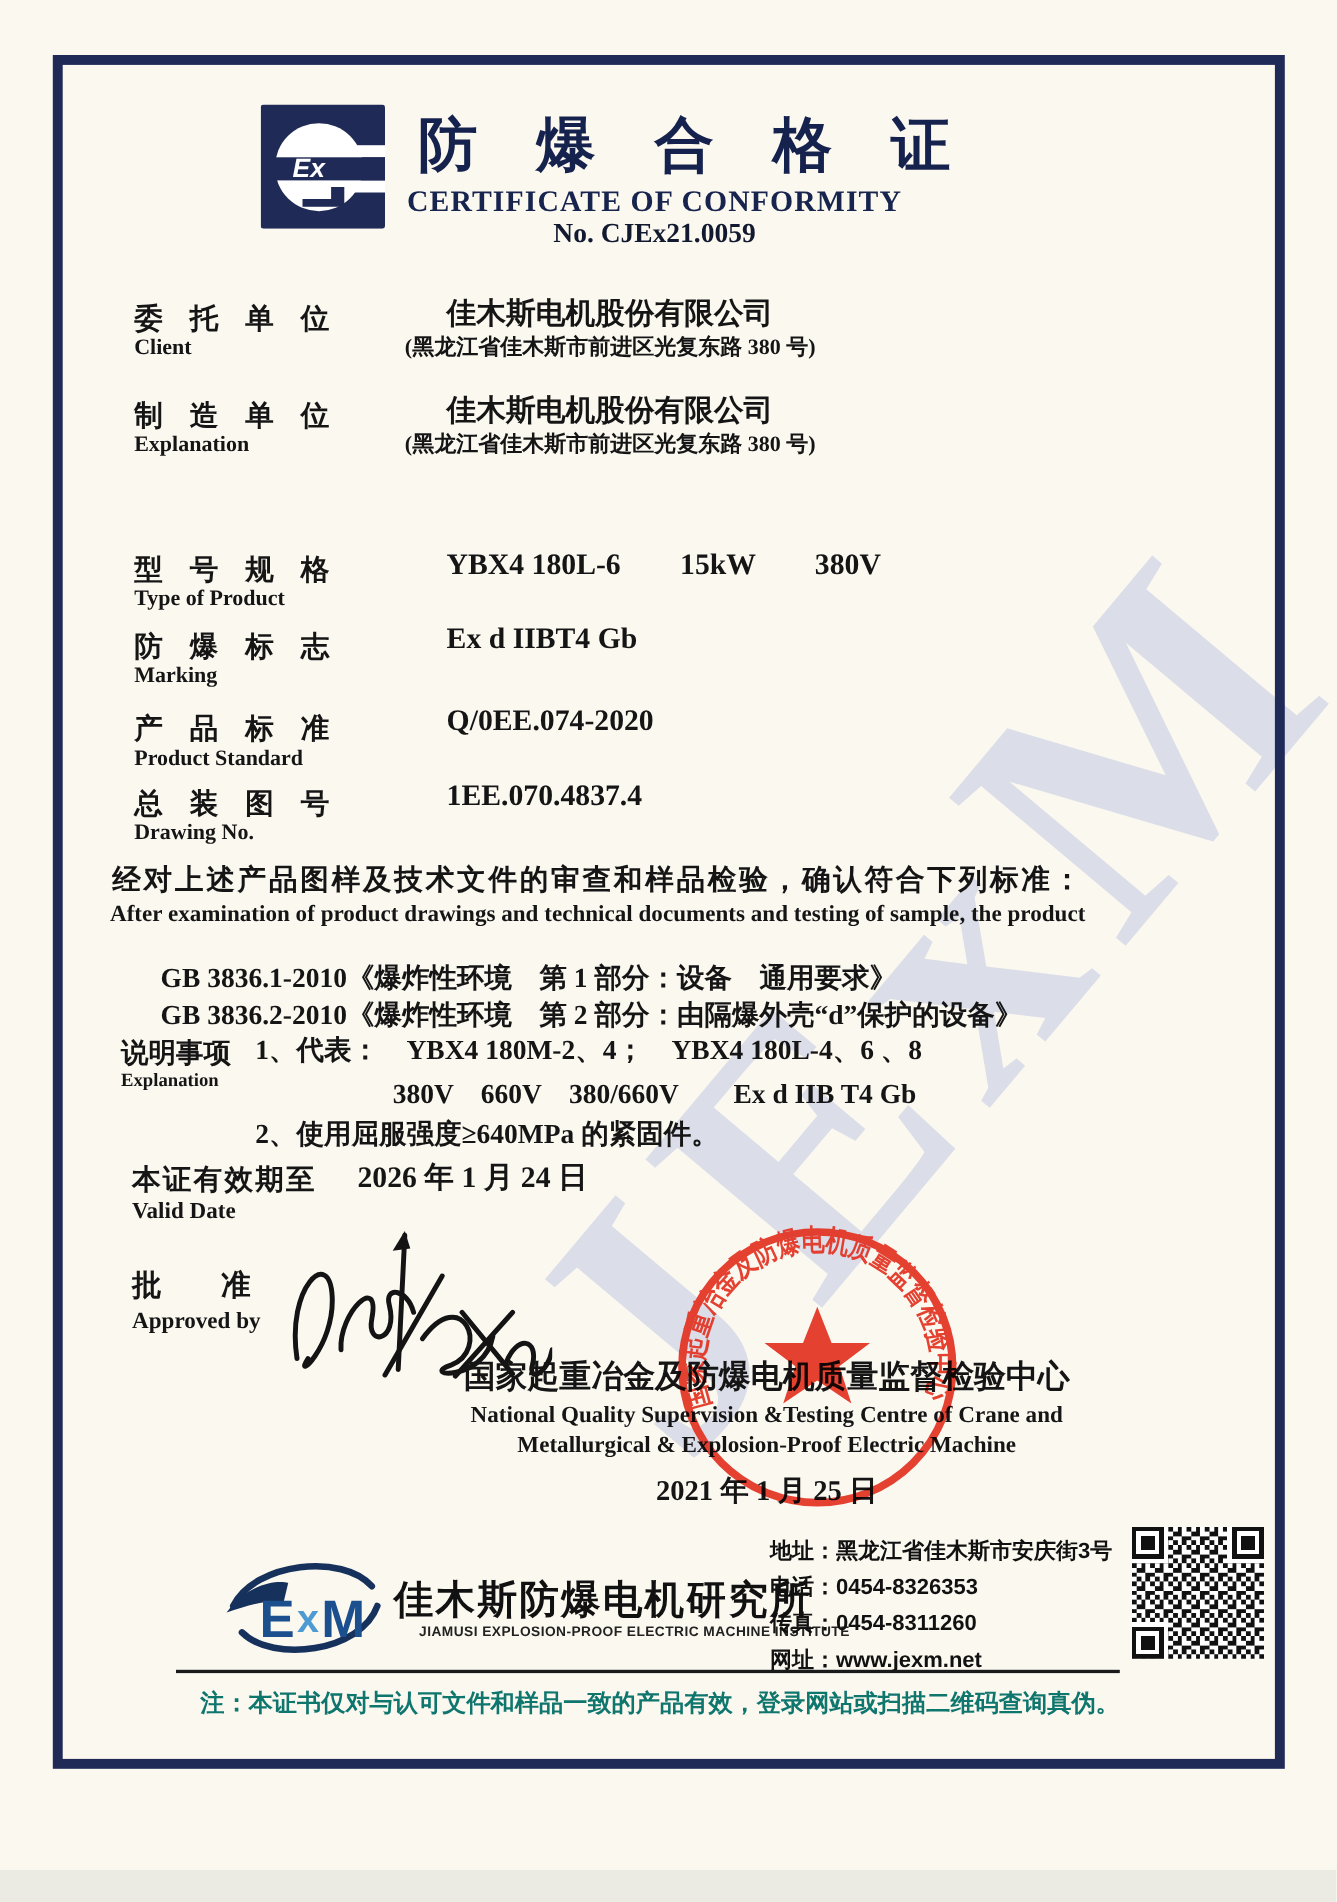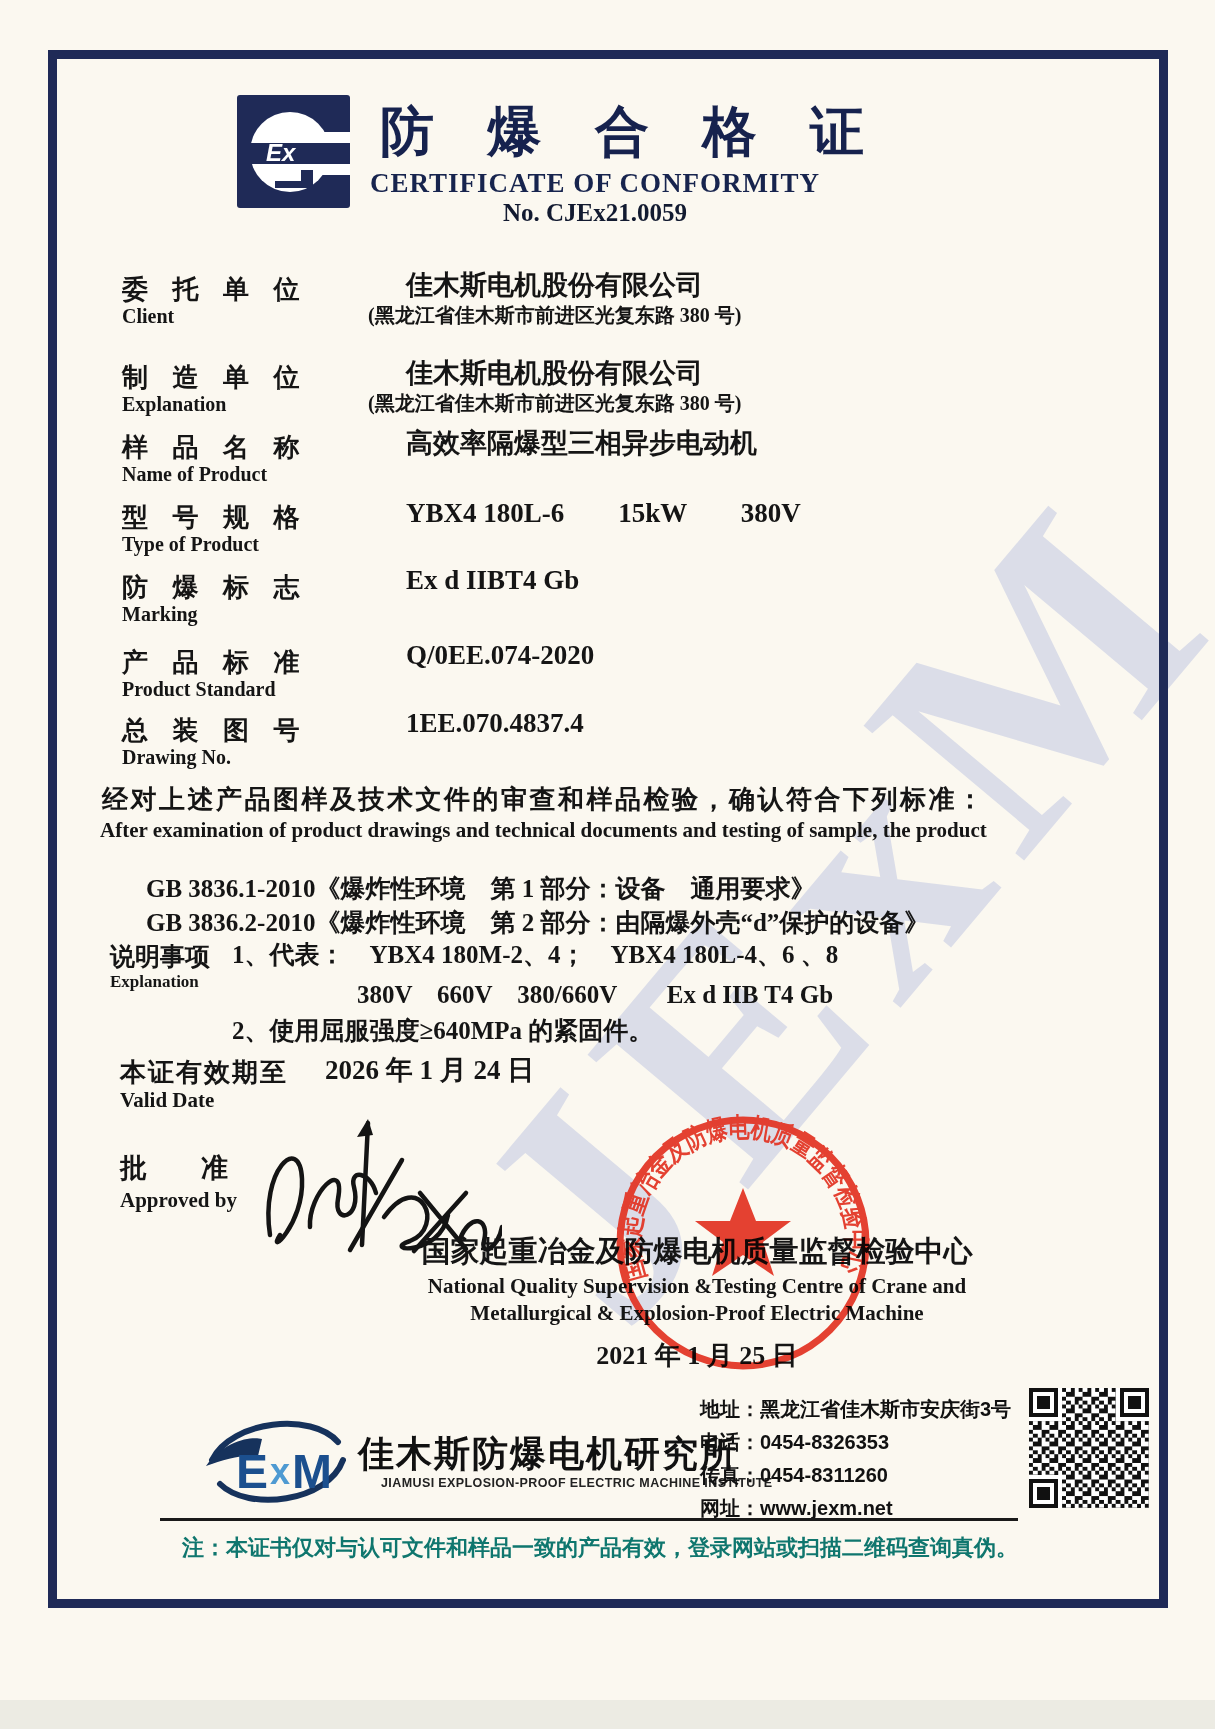--- a/index.html
+++ b/index.html
@@ -90,25 +90,20 @@
     <div class="flabel">委 托 单 位</div>
     <div class="flabel-en">Client</div>
     <div class="fvalue">佳木斯电机股份有限公司</div>
     <div class="fnote">(黑龙江省佳木斯市前进区光复东路 380 号)</div>
   </div>
   <div class="row" style="top:360px">
     <div class="flabel">制 造 单 位</div>
     <div class="flabel-en">Explanation</div>
     <div class="fvalue">佳木斯电机股份有限公司</div>
     <div class="fnote">(黑龙江省佳木斯市前进区光复东路 380 号)</div>
-  </div>
-  <div class="row" style="top:430px">
-    <div class="flabel">样 品 名 称</div>
-    <div class="flabel-en">Name of Product</div>
-    <div class="fvalue">高效率隔爆型三相异步电动机</div>
   </div>
   <div class="row" style="top:500px">
     <div class="flabel">型 号 规 格</div>
     <div class="flabel-en">Type of Product</div>
     <div class="fvalue">YBX4 180L-6　　15kW　　380V</div>
   </div>
   <div class="row" style="top:570px">
     <div class="flabel">防 爆 标 志</div>
     <div class="flabel-en">Marking</div>
     <div class="fvalue">Ex d IIBT4 Gb</div>

